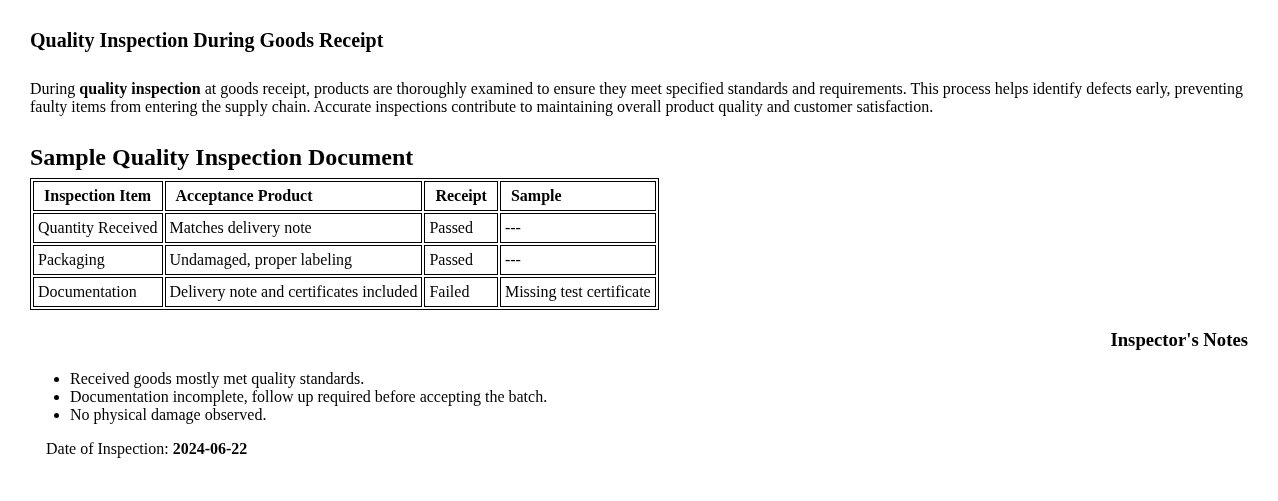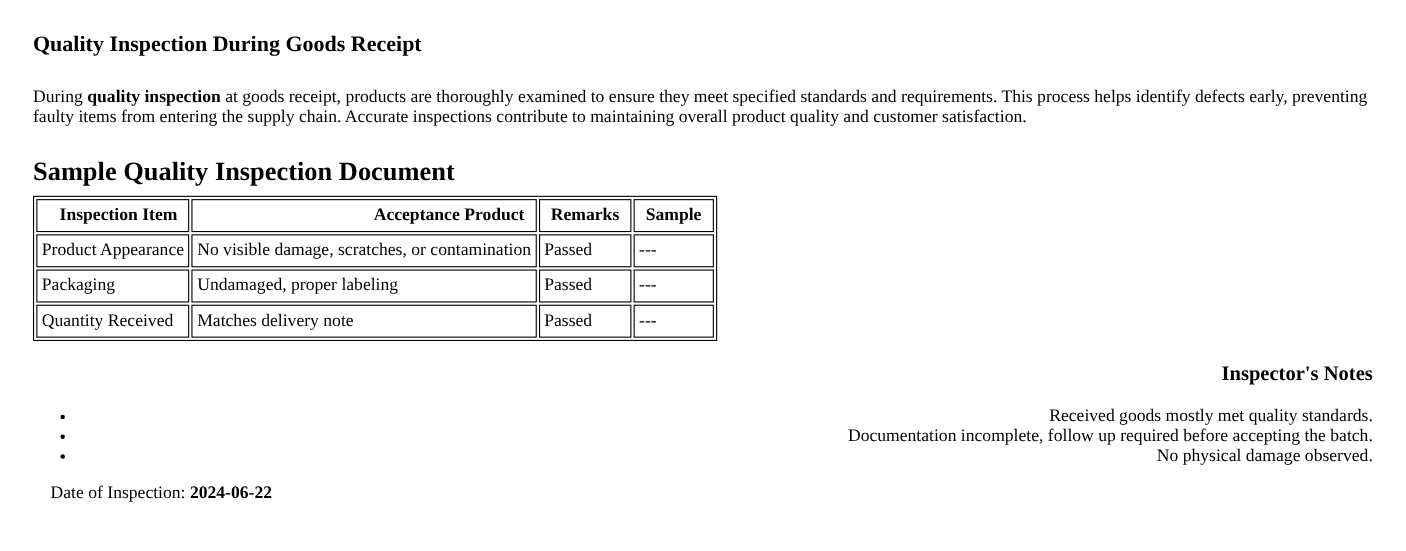--- a/index.html
+++ b/index.html
@@ -38,30 +38,29 @@
     border: 1px solid #000000;
   }
   table.inspection th,
   table.inspection td {
     border: 1px solid #000000;
     padding: 5px 4px;
     white-space: nowrap;
   }
   table.inspection th {
     font-weight: bold;
-    text-align: right;
+    text-align: left;
     padding: 5px 10px;
   }
   table.inspection td {
     text-align: left;
   }
   ul.notes {
     margin: 1px 0;
     padding-left: 40px;
-    text-align: right;
   }
   ul.notes li {
     margin: 0;
   }
   p.date-line {
     margin: 16px 0 5px 16px;
   }
   strong { font-weight: bold; }
 </style>
 </head>
@@ -71,42 +70,42 @@
 
 <p class="intro"><span>During </span><strong>quality inspection</strong><span> at goods receipt, products are thoroughly examined to ensure they meet specified standards and requirements. This process helps identify defects early, preventing faulty items from entering the supply chain. Accurate inspections contribute to maintaining overall product quality and customer satisfaction.</span></p>
 
 <h2>Sample Quality Inspection Document</h2>
 
 <table class="inspection">
   <thead>
     <tr>
       <th>Inspection Item</th>
       <th>Acceptance Product</th>
-      <th>Remarks</th>
+      <th>Receipt</th>
       <th>Sample</th>
     </tr>
   </thead>
   <tbody>
     <tr>
-      <td>Product Appearance</td>
-      <td>No visible damage, scratches, or contamination</td>
+      <td>Quantity Received</td>
+      <td>Matches delivery note</td>
       <td>Passed</td>
       <td>---</td>
     </tr>
     <tr>
       <td>Packaging</td>
       <td>Undamaged, proper labeling</td>
       <td>Passed</td>
       <td>---</td>
     </tr>
     <tr>
-      <td>Quantity Received</td>
-      <td>Matches delivery note</td>
-      <td>Passed</td>
-      <td>---</td>
+      <td>Documentation</td>
+      <td>Delivery note and certificates included</td>
+      <td>Failed</td>
+      <td>Missing test certificate</td>
     </tr>
   </tbody>
 </table>
 
 <h3>Inspector's Notes</h3>
 
 <ul class="notes">
   <li>Received goods mostly met quality standards.</li>
   <li>Documentation incomplete, follow up required before accepting the batch.</li>
   <li>No physical damage observed.</li>

